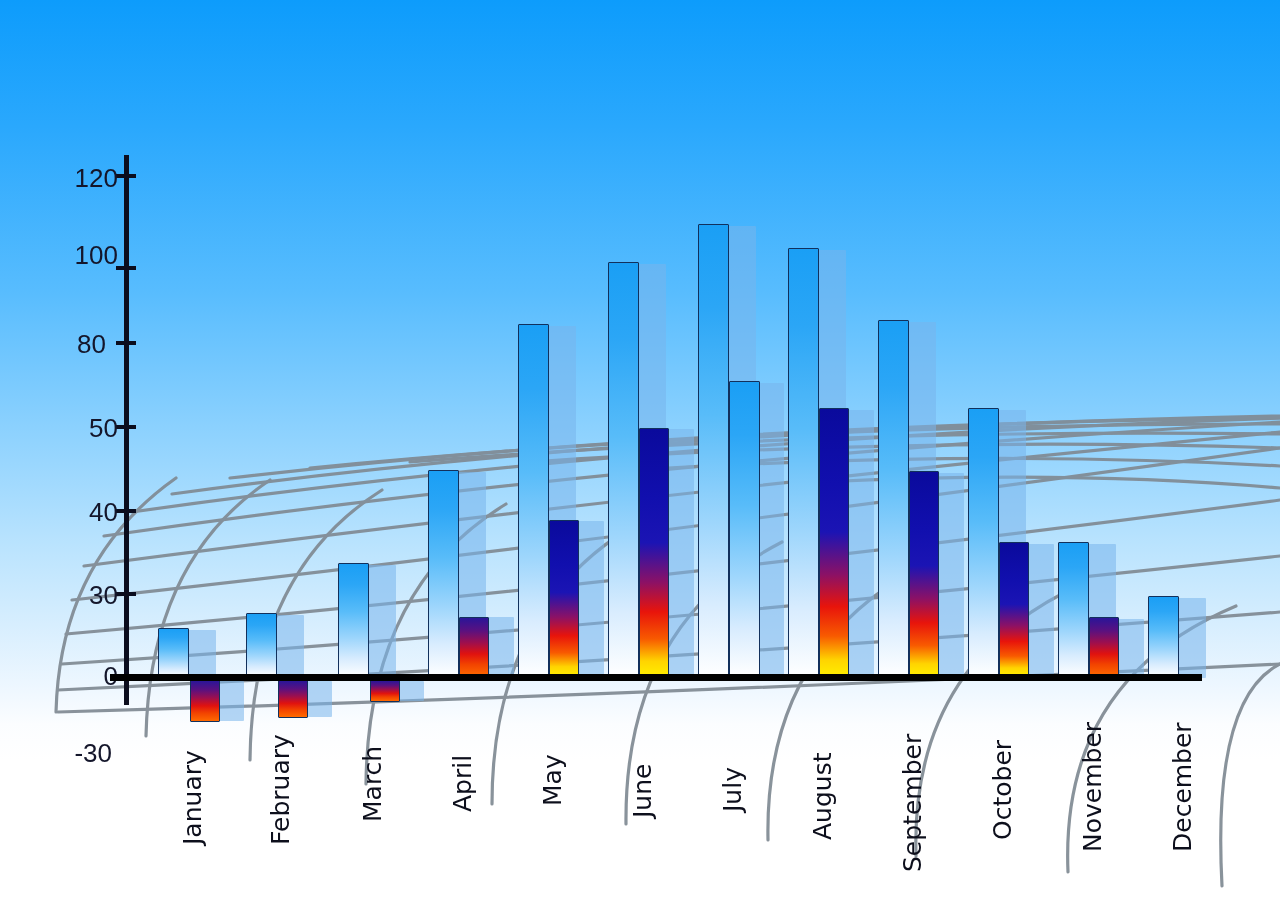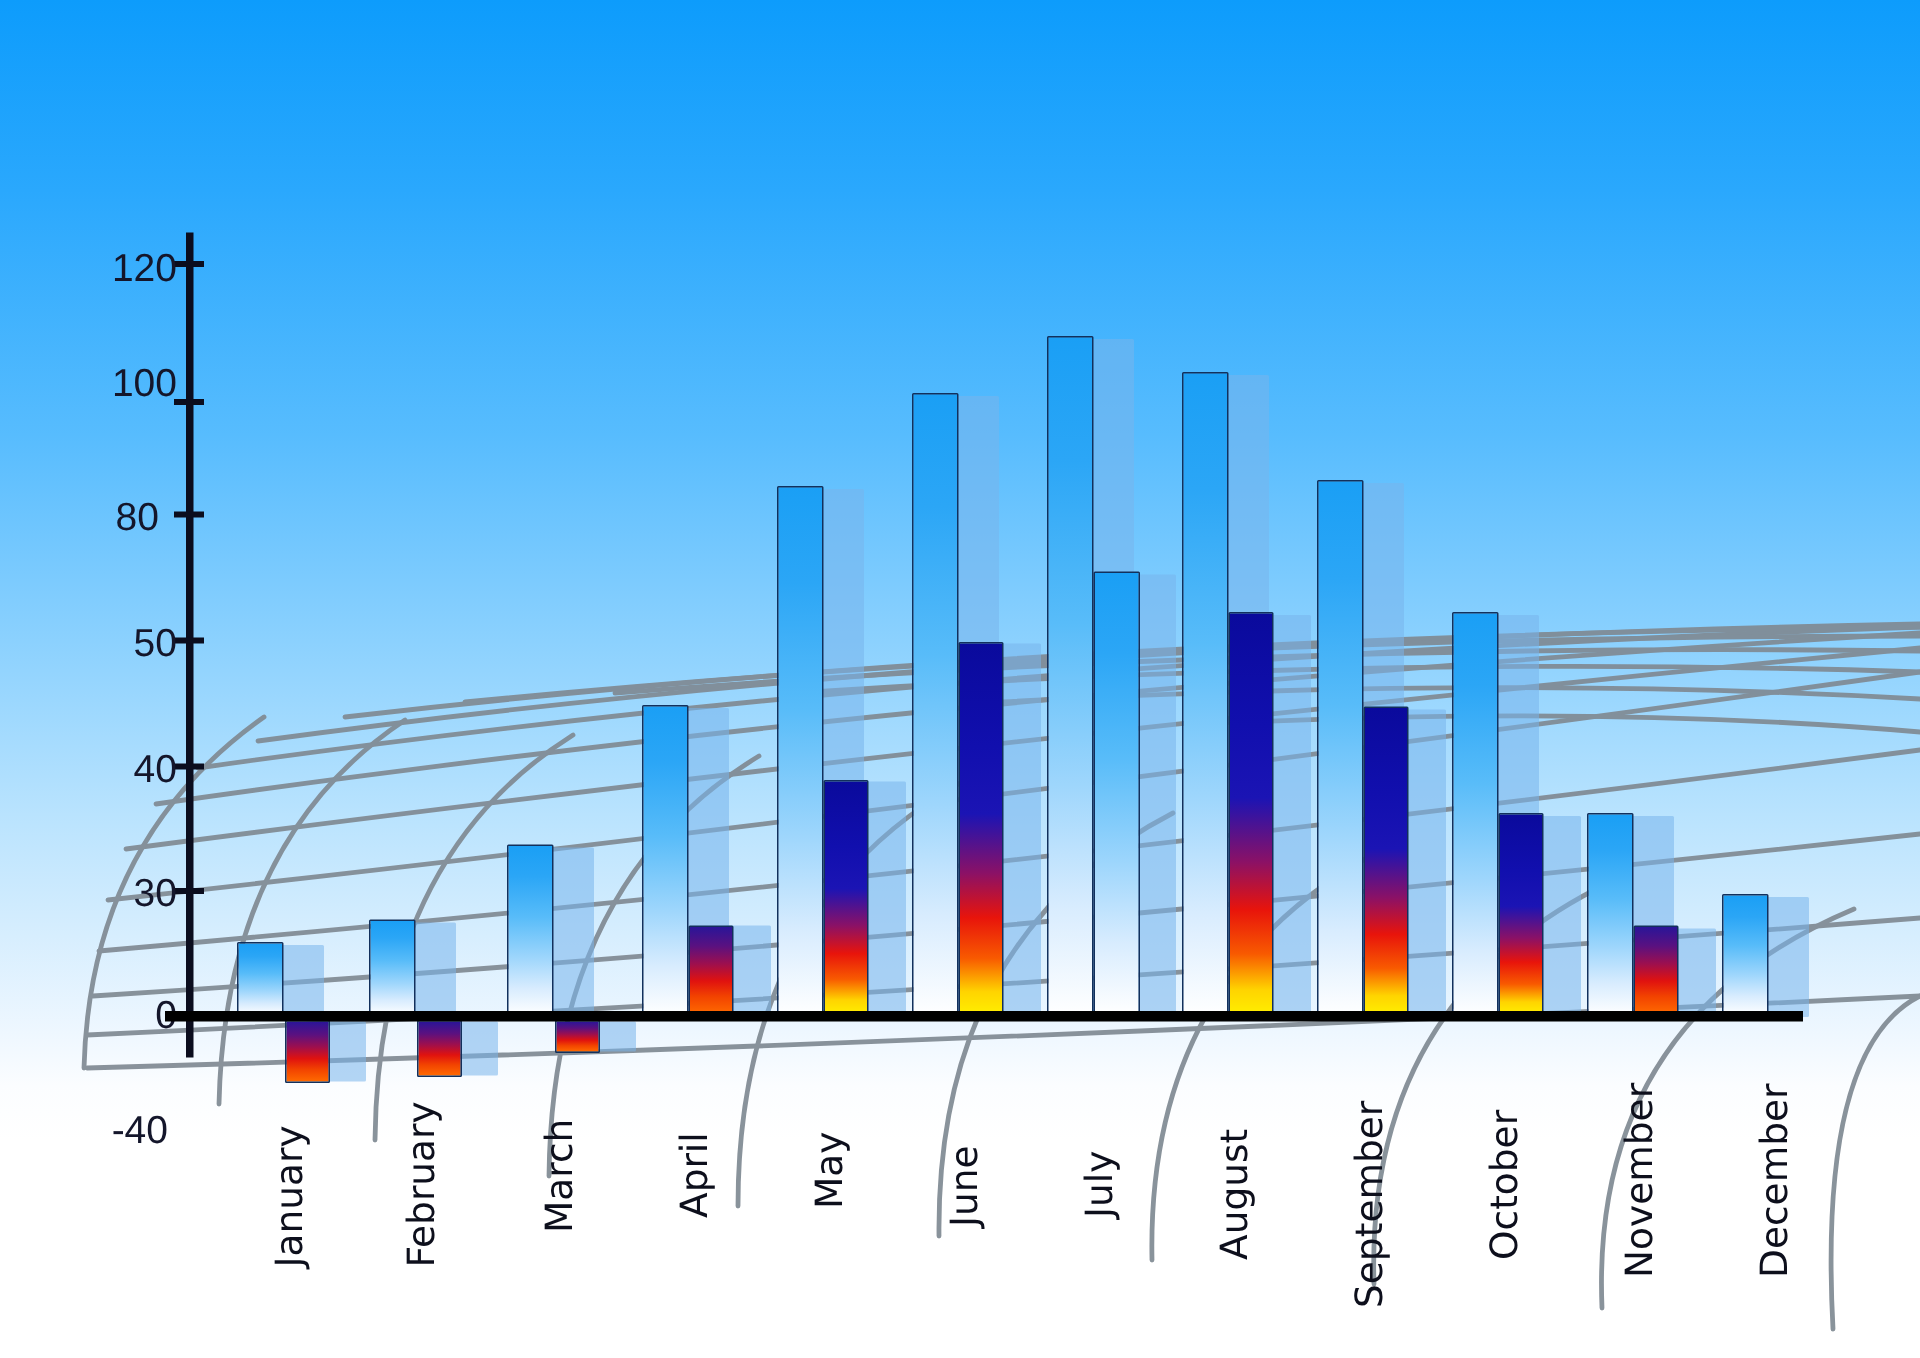--- a/index.html
+++ b/index.html
@@ -148,21 +148,21 @@
   <div class="y-tick" style="top:509px;"></div>
   <div class="y-tick" style="top:592px;"></div>
 
   <div class="y-label" style="left:28px; top:163px;">120</div>
   <div class="y-label" style="left:28px; top:240px;">100</div>
   <div class="y-label" style="left:16px; top:329px;">80</div>
   <div class="y-label" style="left:28px; top:413px;">50</div>
   <div class="y-label" style="left:28px; top:497px;">40</div>
   <div class="y-label" style="left:28px; top:580px;">30</div>
   <div class="y-label" style="left:28px; top:661px;">0</div>
-  <div class="y-label" style="left:22px; top:738px;">-40</div>
+  <div class="y-label" style="left:22px; top:738px;">-30</div>
 
   <div class="bar-group">
     <div class="bar-shadow" style="left:184px; top:630px; width:32px; height:48px;"></div>
     <div class="bar series-a" style="left:158px; top:628px; width:31px; height:50px;"></div>
     <div class="bar-shadow" style="left:214px; top:681px; width:30px; height:40px;"></div>
     <div class="bar series-b short" style="left:190px; top:680px; width:30px; height:42px;"></div>
   </div>
 
   <div class="bar-group">
     <div class="bar-shadow" style="left:272px; top:615px; width:32px; height:63px;"></div>

